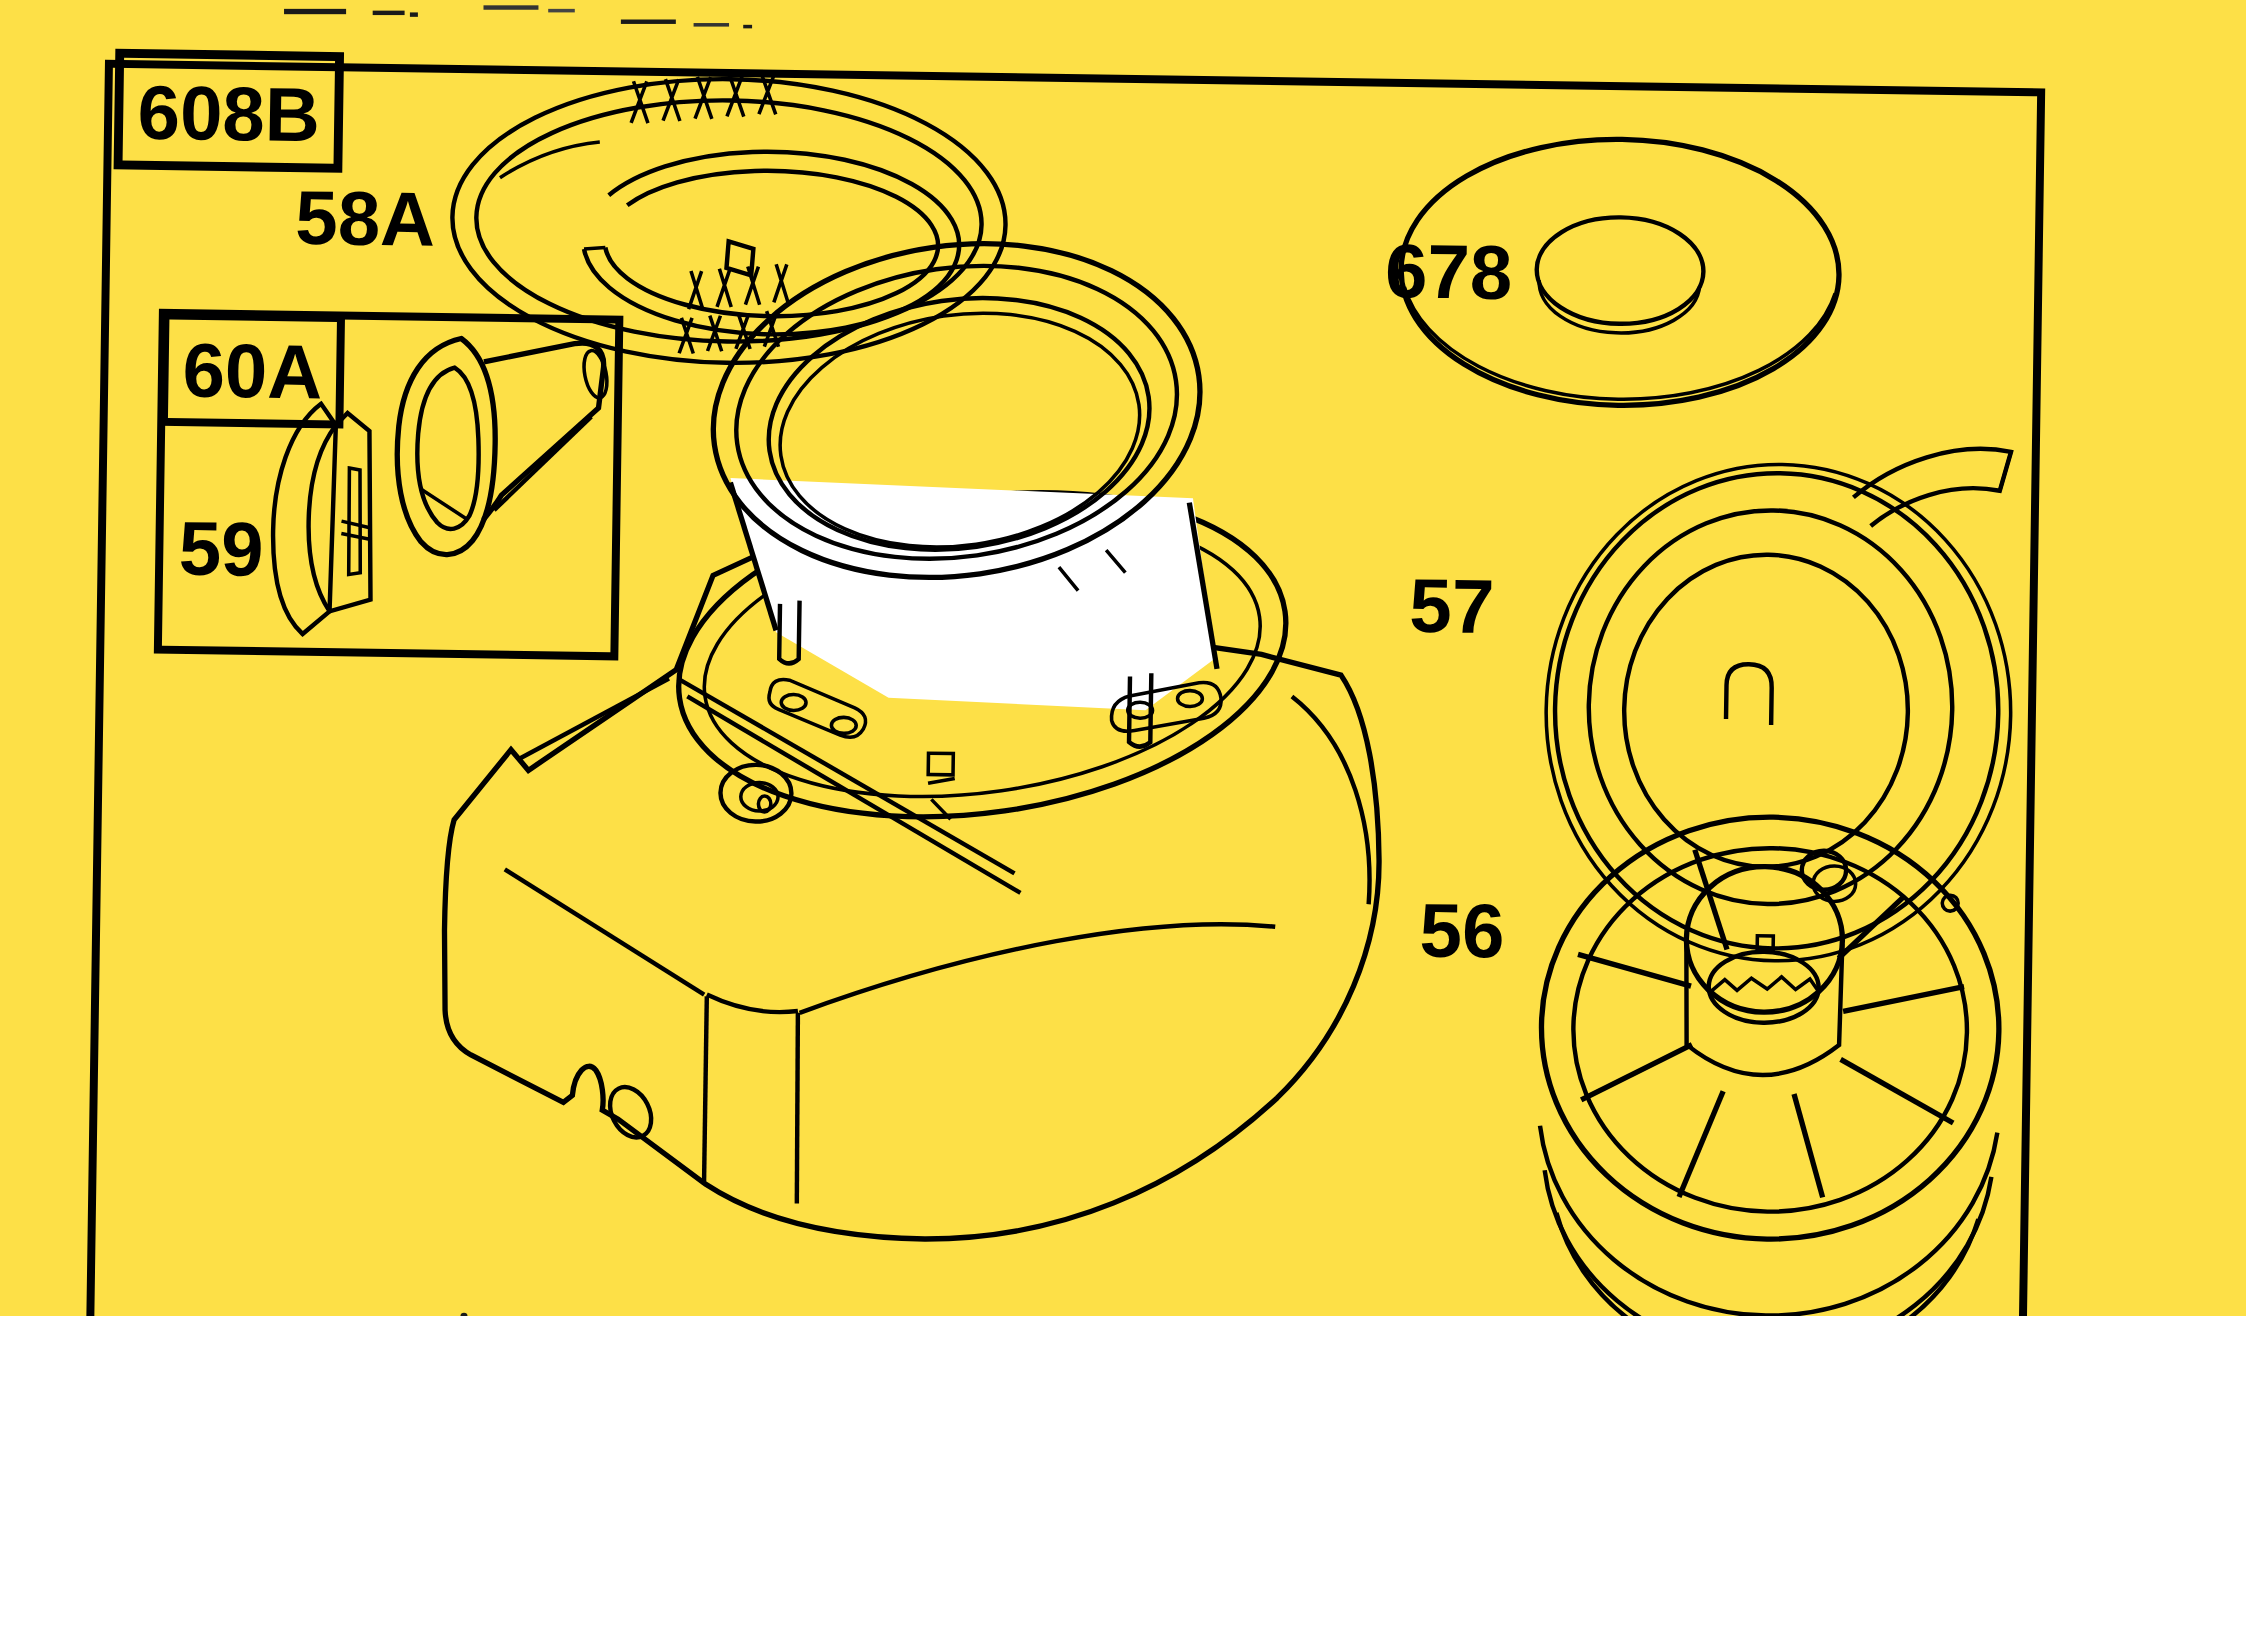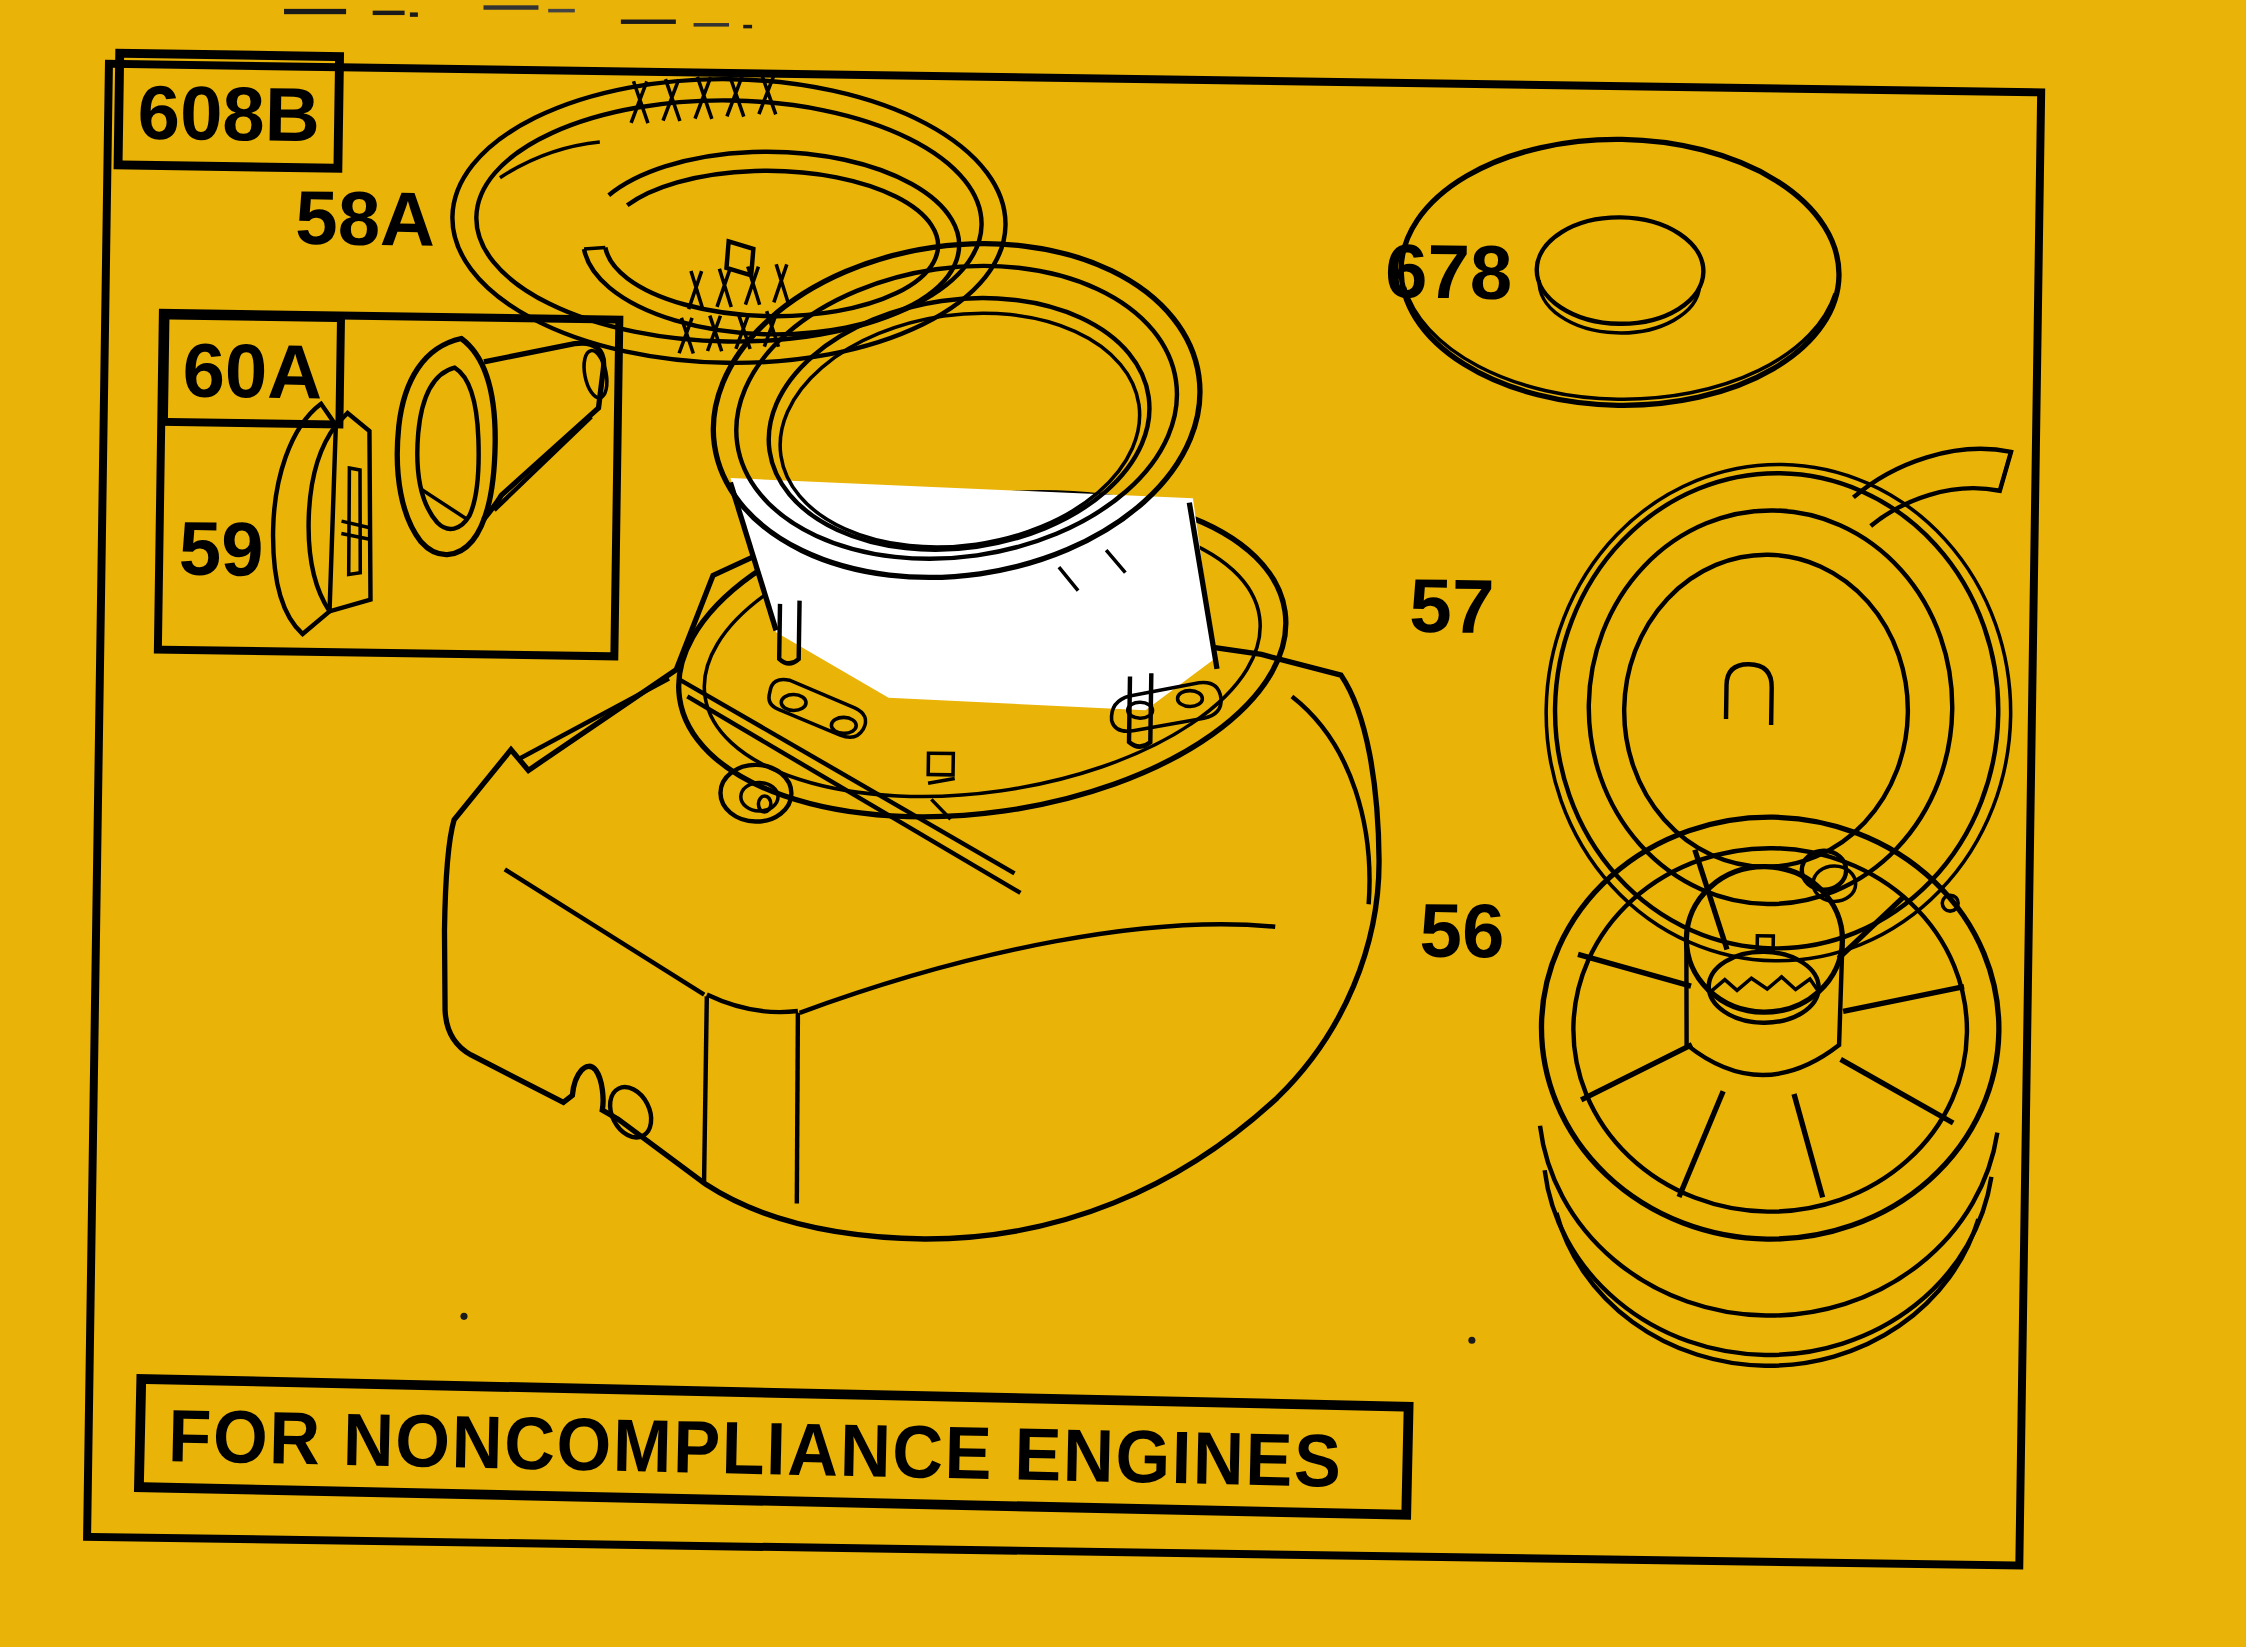--- a/index.html
+++ b/index.html
@@ -1,16 +1,16 @@
 <!DOCTYPE html>
 <html style="font-size:14px"><head>
 <meta charset="utf-8">
 <style>
   html,body{margin:0;padding:0;background:#fff;}
-  .page{position:relative;width:2247px;height:1647px;background:#eab308;overflow:hidden;
+  .page{position:relative;width:2247px;height:1316px;background:#fde047;overflow:hidden;
         font-family:"Liberation Sans", sans-serif;}
   svg{position:absolute;left:0;top:0;}
   .ink{stroke:#000;fill:none;}
   text{font-family:"Liberation Sans", sans-serif;font-weight:bold;fill:#000;}
   .callout{font-size:86px;}
   .banner-t{font-size:84px;letter-spacing:2px;}
 </style>
 </head>
 <body>
 

